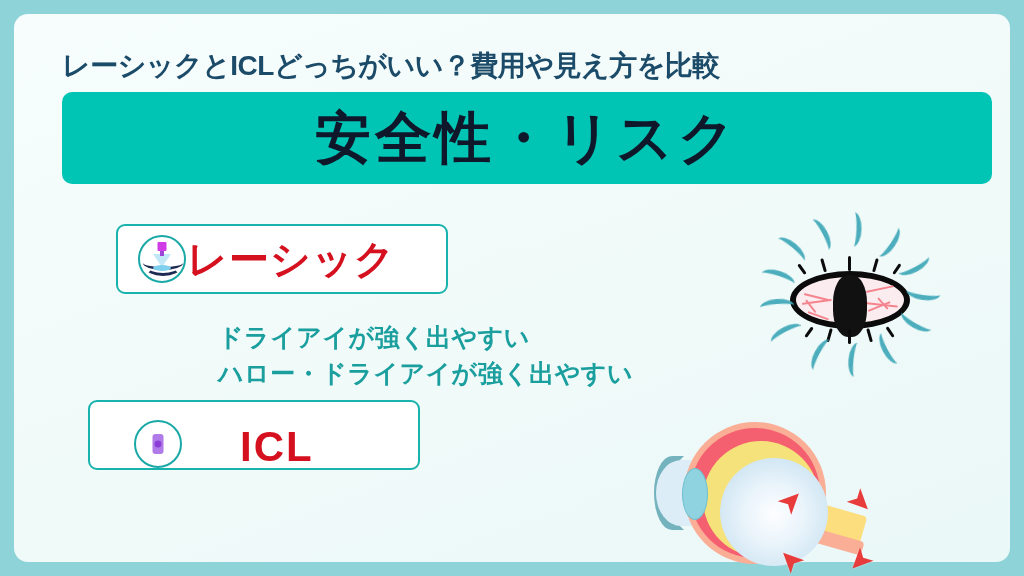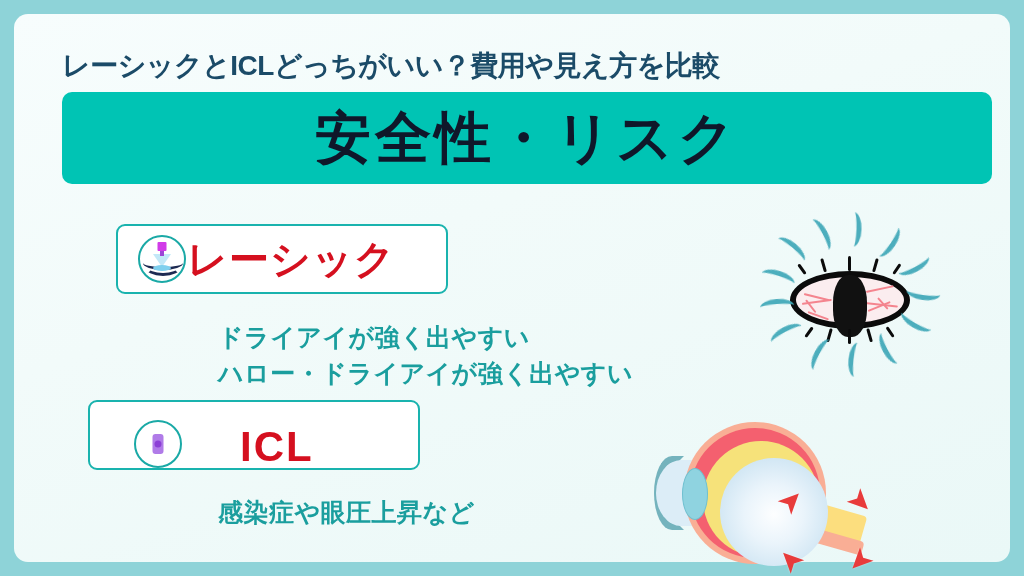--- a/index.html
+++ b/index.html
@@ -326,23 +326,20 @@
     </div>
 
     <div class="pill" id="pill-icl">
       <div class="pill-icon">
         <div class="icl-lens"></div>
         <div class="icl-lens-core"></div>
       </div>
       <div class="pill-label">ICL</div>
     </div>
 
-    <div class="desc" id="desc-icl">
-      <div>感染症や眼圧上昇など</div>
-    </div>
 
     <div id="art-dryeye">
       <div id="eye-shape">
         <div id="eye-outline">
           <div class="vein" style="left:8px;  top:16px; width:26px; transform:rotate(14deg);"></div>
           <div class="vein" style="left:6px;  top:26px; width:30px; transform:rotate(-8deg);"></div>
           <div class="vein" style="left:12px; top:34px; width:22px; transform:rotate(20deg);"></div>
           <div class="vein" style="left:10px; top:22px; width:16px; transform:rotate(52deg);"></div>
           <div class="vein" style="left:70px; top:14px; width:28px; transform:rotate(-12deg);"></div>
           <div class="vein" style="left:68px; top:25px; width:34px; transform:rotate(6deg);"></div>

